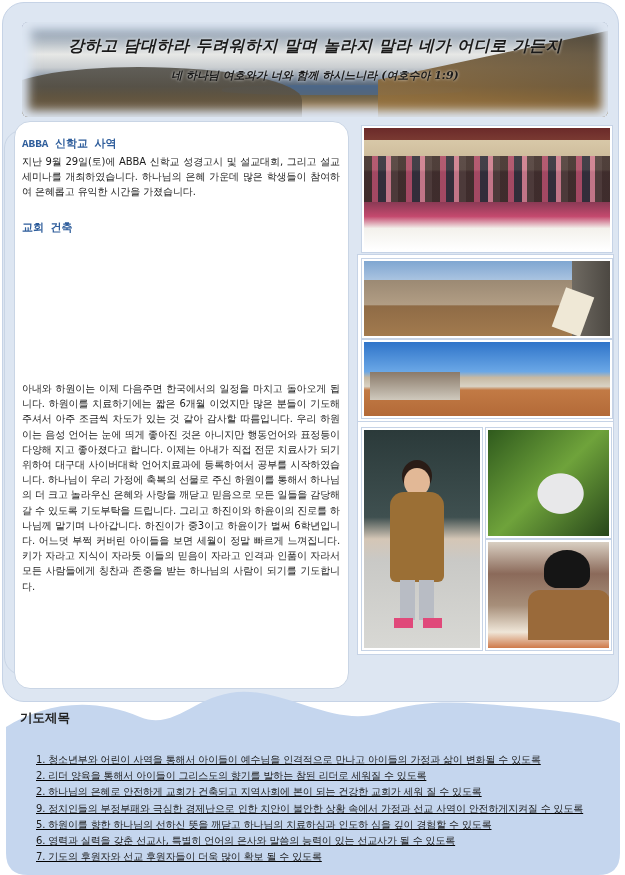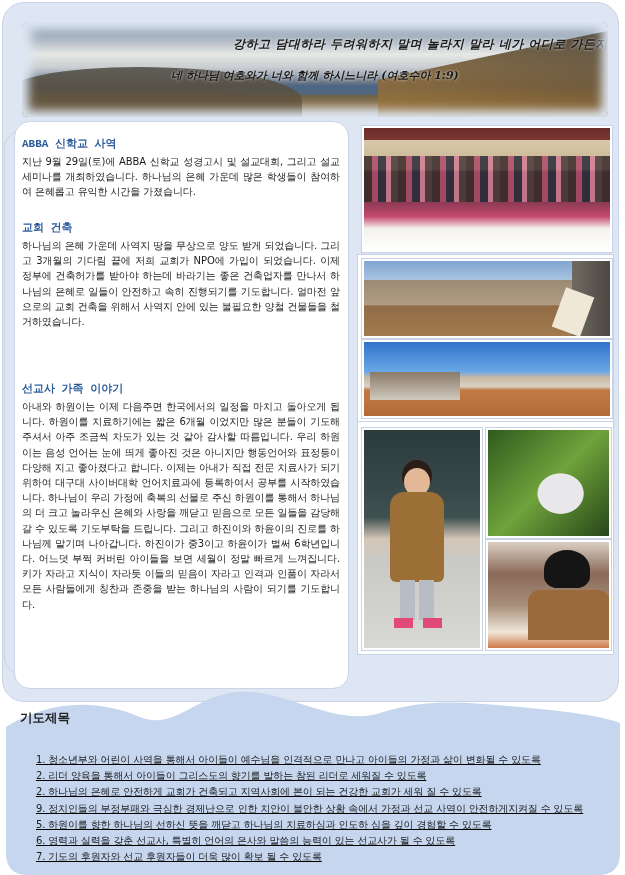--- a/index.html
+++ b/index.html
@@ -39,21 +39,21 @@
   }
   .banner .lake {
     position:absolute; left:200px; bottom:22px; width:240px; height:10px;
     background:#4a6a90; opacity:0.7; border-radius:40%;
   }
   .banner .verse1, .banner .verse2 {
     position:absolute; left:0; width:100%; text-align:center;
     font-family:"DejaVu Serif", serif; font-style:italic; color:#1a1a1a;
     text-shadow:0 0 3px rgba(255,255,255,0.8);
   }
-  .banner .verse1 { top:14px; font-size:12px; font-weight:bold; letter-spacing:0.5px;text-align:right; }
+  .banner .verse1 { top:14px; font-size:16px; font-weight:bold; letter-spacing:0.5px; }
   .banner .verse2 { top:46px; font-size:11px; font-weight:bold; }
   .banner .fade {
     position:absolute; inset:0;
     box-shadow: inset 0 0 10px 6px #dde6f2;
   }
 
   .text-box {
     position:absolute; left:14px; top:121px; width:335px; height:568px;
     background:#ffffff; border:1px solid #c9d5e5; border-radius:16px;
     box-sizing:border-box;
@@ -159,25 +159,23 @@
 <div class="text-box-shadow"></div>
 <div class="text-box"></div>
 
 <div class="section sec-abba">
   <h2>ABBA 신학교 사역</h2>
   <p>지난 9월 29일(토)에 ABBA 신학교 성경고시 및 설교대회, 그리고 설교 세미나를 개최하였습니다. 하나님의 은혜 가운데 많은 학생들이 참여하여 은혜롭고 유익한 시간을 가졌습니다.</p>
 </div>
 
 <div class="section sec-church">
   <h2>교회 건축</h2>
-  <p>하나님의 은혜 가운데 사역지 땅을 무상으로 양도 받게 되었습니다. 그리고 3개월의 기다림 끝에 저희 교회가 NPO에 가입이 되었습니다. 이제 정부에 건축허가를 받아야 하는데 바라기는 좋은 건축업자를 만나서 하나님의 은혜로 일들이 안전하고 속히 진행되기를 기도합니다. 얼마전 앞으로의 교회 건축을 위해서 사역지 안에 있는 불필요한 양철 건물들을 철거하였습니다.</p>
 </div>
 
 <div class="section sec-family">
-  <h2>선교사 가족 이야기</h2>
   <p>아내와 하원이는 이제 다음주면 한국에서의 일정을 마치고 돌아오게 됩니다. 하원이를 치료하기에는 짧은 6개월 이었지만 많은 분들이 기도해 주셔서 아주 조금씩 차도가 있는 것 같아 감사할 따름입니다. 우리 하원이는 음성 언어는 눈에 띄게 좋아진 것은 아니지만 행동언어와 표정등이 다양해 지고 좋아졌다고 합니다. 이제는 아내가 직접 전문 치료사가 되기 위하여 대구대 사이버대학 언어치료과에 등록하여서 공부를 시작하였습니다. 하나님이 우리 가정에 축복의 선물로 주신 하원이를 통해서 하나님의 더 크고 놀라우신 은혜와 사랑을 깨닫고 믿음으로 모든 일들을 감당해 갈 수 있도록 기도부탁을 드립니다. 그리고 하진이와 하윤이의 진로를 하나님께 맡기며 나아갑니다. 하진이가 중3이고 하윤이가 벌써 6학년입니다. 어느덧 부쩍 커버린 아이들을 보면 세월이 정말 빠르게 느껴집니다. 키가 자라고 지식이 자라듯 이들의 믿음이 자라고 인격과 인품이 자라서 모든 사람들에게 칭찬과 존중을 받는 하나님의 사람이 되기를 기도합니다.</p>
 </div>
 
 <div class="photo-panel">
   <div class="photo photo-seminar">
     <div class="crowd"></div>
     <div class="tables"></div>
   </div>
   <div class="photo-frame-upper"></div>
   <div class="photo photo-site1">

